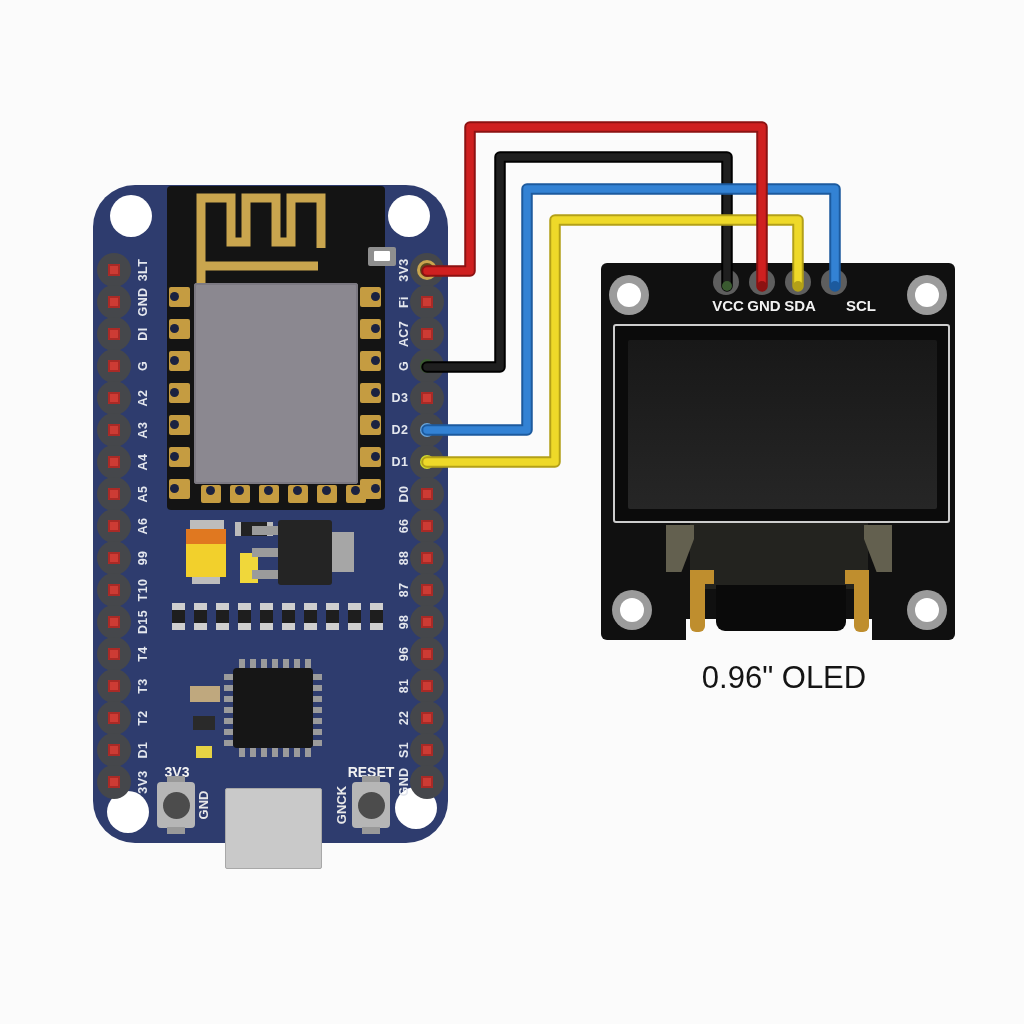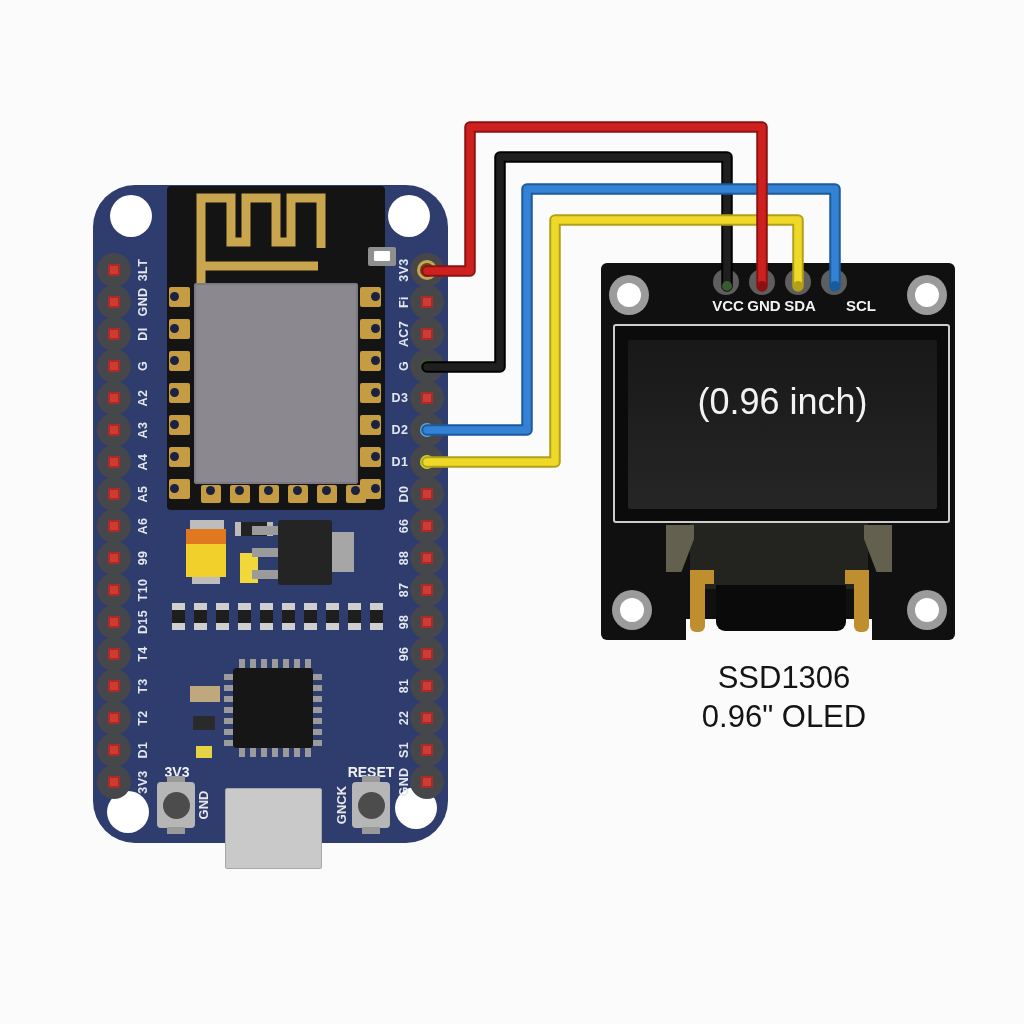--- a/index.html
+++ b/index.html
@@ -375,38 +375,36 @@
       <div class="abs oled-pinhole" style="left:148px;top:6px;"></div>
       <span class="abs oled-pinlabel" style="left:163px;top:42px;">GND</span>
       <div class="abs oled-pinhole" style="left:184px;top:6px;"></div>
       <span class="abs oled-pinlabel" style="left:199px;top:42px;">SDA</span>
       <div class="abs oled-pinhole" style="left:220px;top:6px;"></div>
       <span class="abs oled-pinlabel" style="left:248px;top:42px;margin-left:12px;">SCL</span>
     </div>
 
   <div class="abs bezel"></div>
   <div class="abs glass">
-    <div>(0.96 inch)</div>
   </div>
 
   <div class="abs flex-dark"></div>
   <div class="abs flange" style="left:65px;top:262px;clip-path:polygon(0 0,100% 0,100% 30%,55% 100%,0 100%);"></div>
   <div class="abs flange" style="left:263px;top:262px;clip-path:polygon(0 0,100% 0,100% 100%,45% 100%,0 30%);"></div>
   <div class="abs notch-white"></div>
   <div class="abs flex-tab"></div>
   <div class="abs gold" style="left:89px;top:307px;width:24px;height:14px;"></div>
   <div class="abs gold" style="left:89px;top:307px;width:15px;height:62px;border-radius:0 0 6px 6px;"></div>
   <div class="abs gold" style="left:244px;top:307px;width:24px;height:14px;"></div>
   <div class="abs gold" style="left:253px;top:307px;width:15px;height:62px;border-radius:0 0 6px 6px;"></div>
 </div>
 
 <div class="abs caption" style="left:122px;top:884px;width:300px;">
 </div>
 <div class="abs caption oled-cap" style="left:634px;top:658px;width:300px;">
-  <div>SSD1306</div>
   <div>0.96" OLED</div>
 </div>
 
 <svg class="abs wires" id="wires-svg" viewBox="0 0 1024 1024">
     <polyline points="427,367 500,367 500,157 727,157 727,286" fill="none" stroke="#000000" stroke-width="11.5" stroke-linejoin="round" stroke-linecap="round"></polyline>
     <polyline points="427,367 500,367 500,157 727,157 727,286" fill="none" stroke="#1f1f1f" stroke-width="7.5" stroke-linejoin="round" stroke-linecap="round"></polyline>
     <circle cx="727" cy="286" r="5" fill="#3a5a30"></circle>
     <polyline points="427,430 527,430 527,189 835,189 835,286" fill="none" stroke="#1c5a9e" stroke-width="11.5" stroke-linejoin="round" stroke-linecap="round"></polyline>
     <polyline points="427,430 527,430 527,189 835,189 835,286" fill="none" stroke="#3382d4" stroke-width="7.5" stroke-linejoin="round" stroke-linecap="round"></polyline>
     <circle cx="835" cy="286" r="5" fill="#1c5a9e"></circle>

